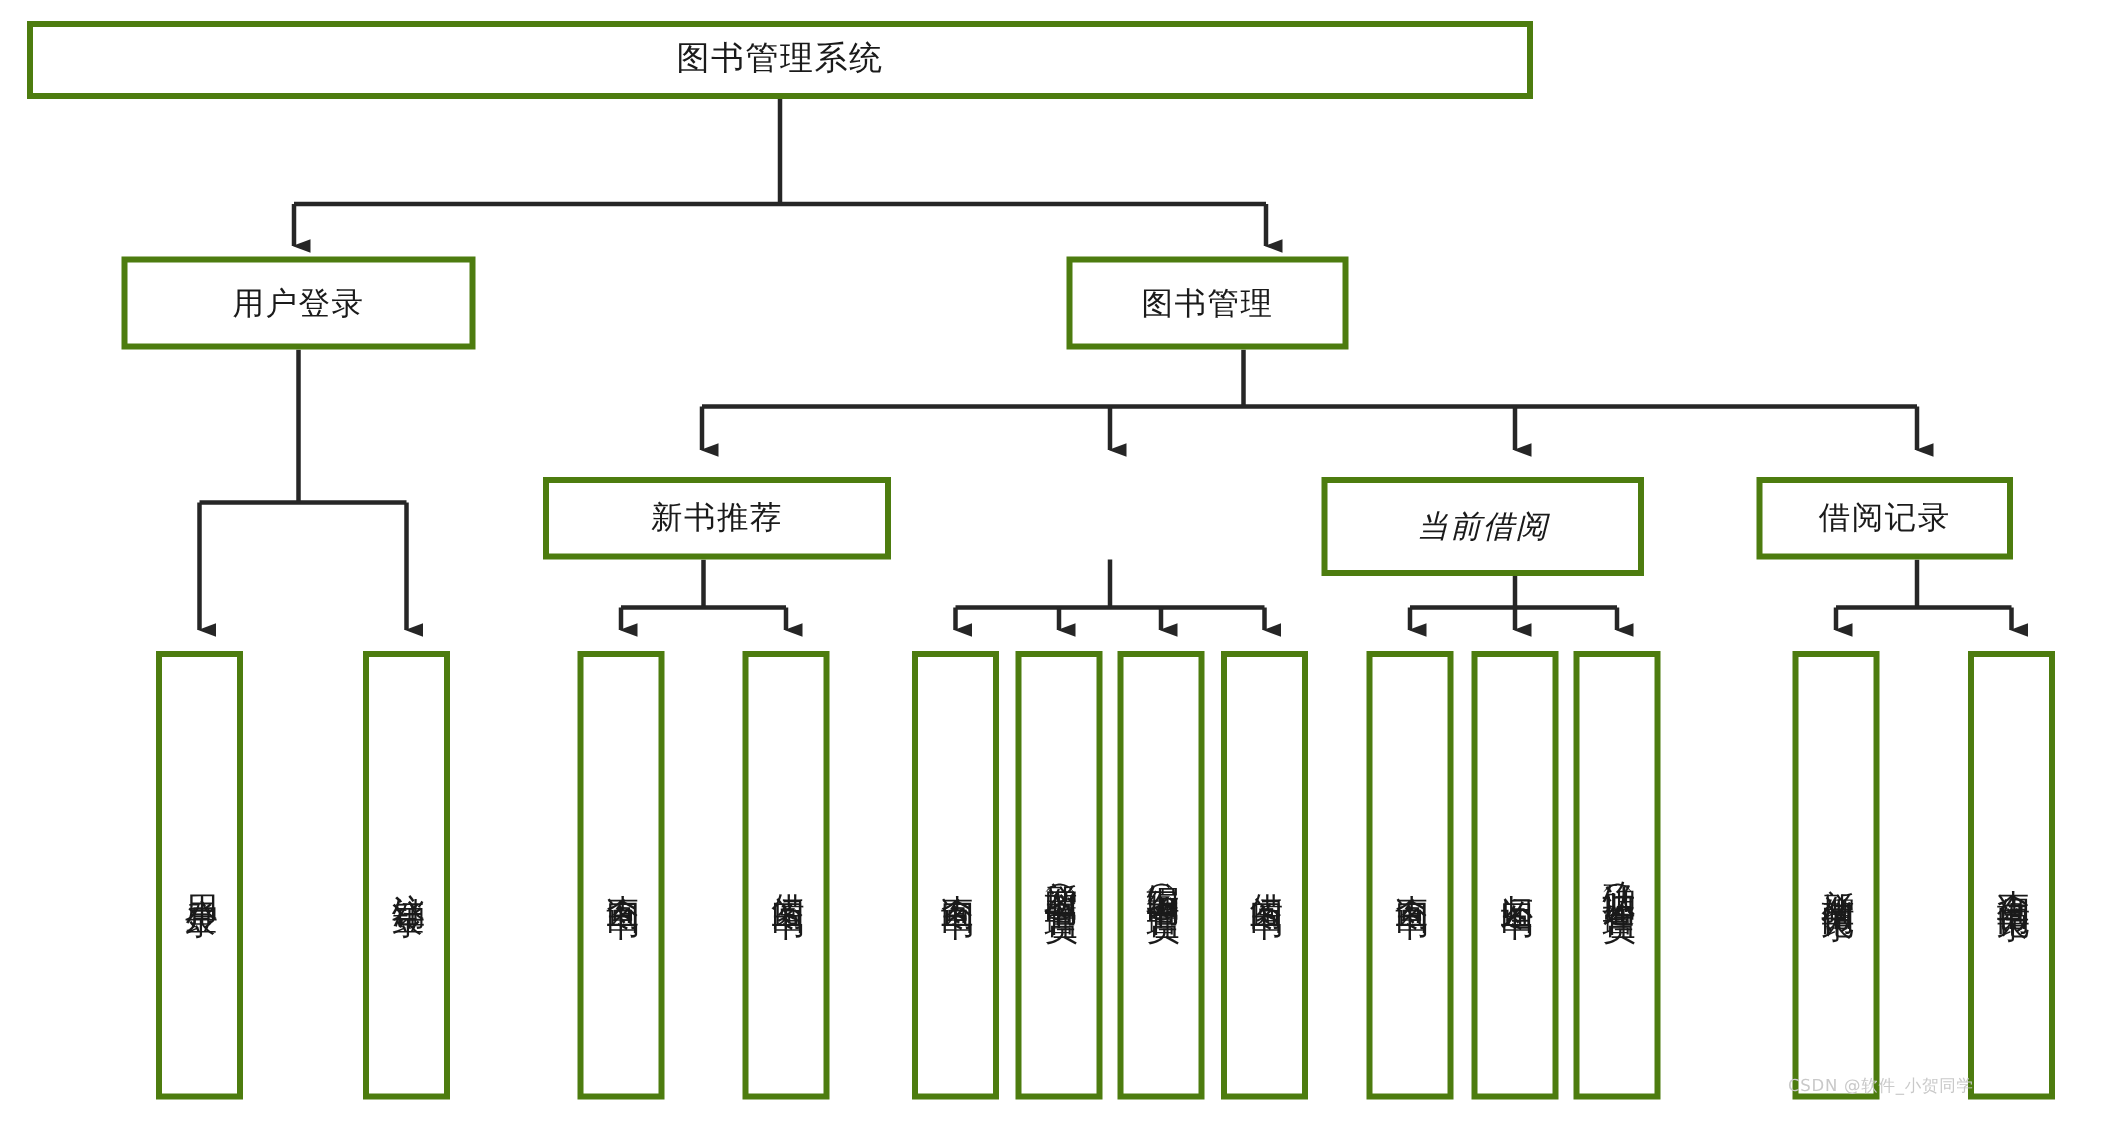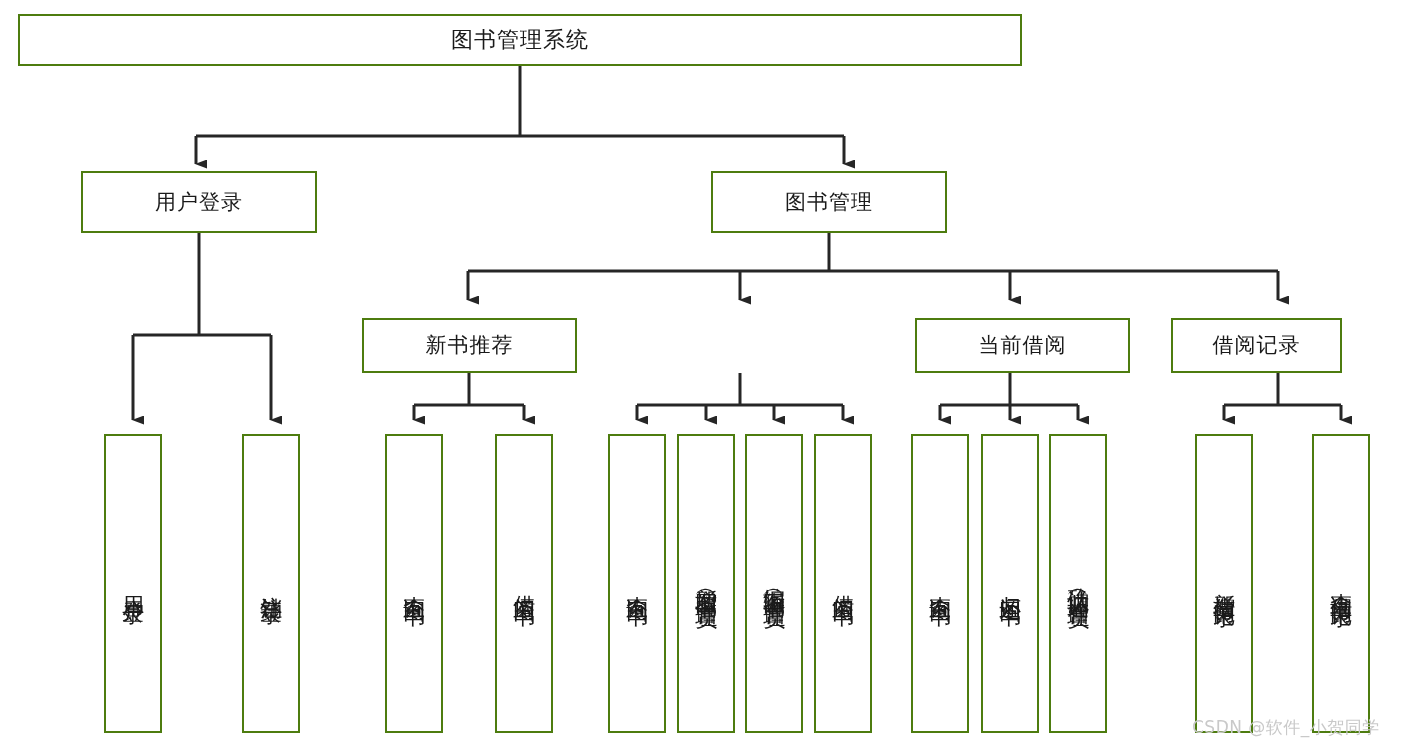--- a/index.html
+++ b/index.html
@@ -23,21 +23,21 @@
     left: 0;
     top: 0;
     width: 1405px;
     height: 747px;
     pointer-events: none;
   }
   .node {
     position: absolute;
     box-sizing: border-box;
     background: #ffffff;
-    border: 2px solid #4d7c0f;
+    border: 4px solid #4d7c0f;
     display: flex;
     align-items: center;
     justify-content: center;
     color: #1a1a1a;
   }
   .node .label {
     display: block;
     text-align: center;
     line-height: 1.08;
   }
@@ -61,21 +61,21 @@
     text-orientation: upright;
     font-size: 22px;
     line-height: 1.12;
     letter-spacing: 3px;
     white-space: nowrap;
     max-height: 268px;
   }
   .watermark {
     position: absolute;
     color: #c9c9c9;
-    font-size: 17px;
+    font-size: 11px;
     letter-spacing: 0.5px;
     white-space: nowrap;
     user-select: none;
   }
 </style>
 </head>
 <body>
 
 <div id="diagram-root">
 
@@ -129,28 +129,28 @@
     </g>
   </svg>
 
   <div class="node root horiz" style="left:18px; top:14px; width:1004px; height:52px;">
     <span class="label">图书管理系统</span>
   </div>
 
   <div class="node horiz" style="left:81px; top:171px; width:236px; height:62px;">
     <span class="label">用户登录</span>
   </div>
-  <div class="node horiz" style="left:711px; top:171px; width:236px; height:62px;">
+  <div class="node horiz" style="left:711px; top:171px; width:188px; height:62px;">
     <span class="label">图书管理</span>
   </div>
 
-  <div class="node horiz" style="left:362px; top:318px; width:215px; height:55px;">
+  <div class="node horiz" style="left:362px; top:318px; width:232px; height:55px;">
     <span class="label">新书推荐</span>
   </div>
-  <div class="node horiz" style="left:915px; top:318px; width:215px; height:55px;">
+  <div class="node horiz" style="left:881px; top:318px; width:215px; height:66px;font-style:italic;">
     <span class="label">当前借阅</span>
   </div>
   <div class="node horiz" style="left:1171px; top:318px; width:171px; height:55px;">
     <span class="label">借阅记录</span>
   </div>
 
   <div class="node vert" style="left:104px; top:434px; width:58px; height:299px;">
     <span class="label">用户登录</span>
   </div>
   <div class="node vert" style="left:242px; top:434px; width:58px; height:299px;">

